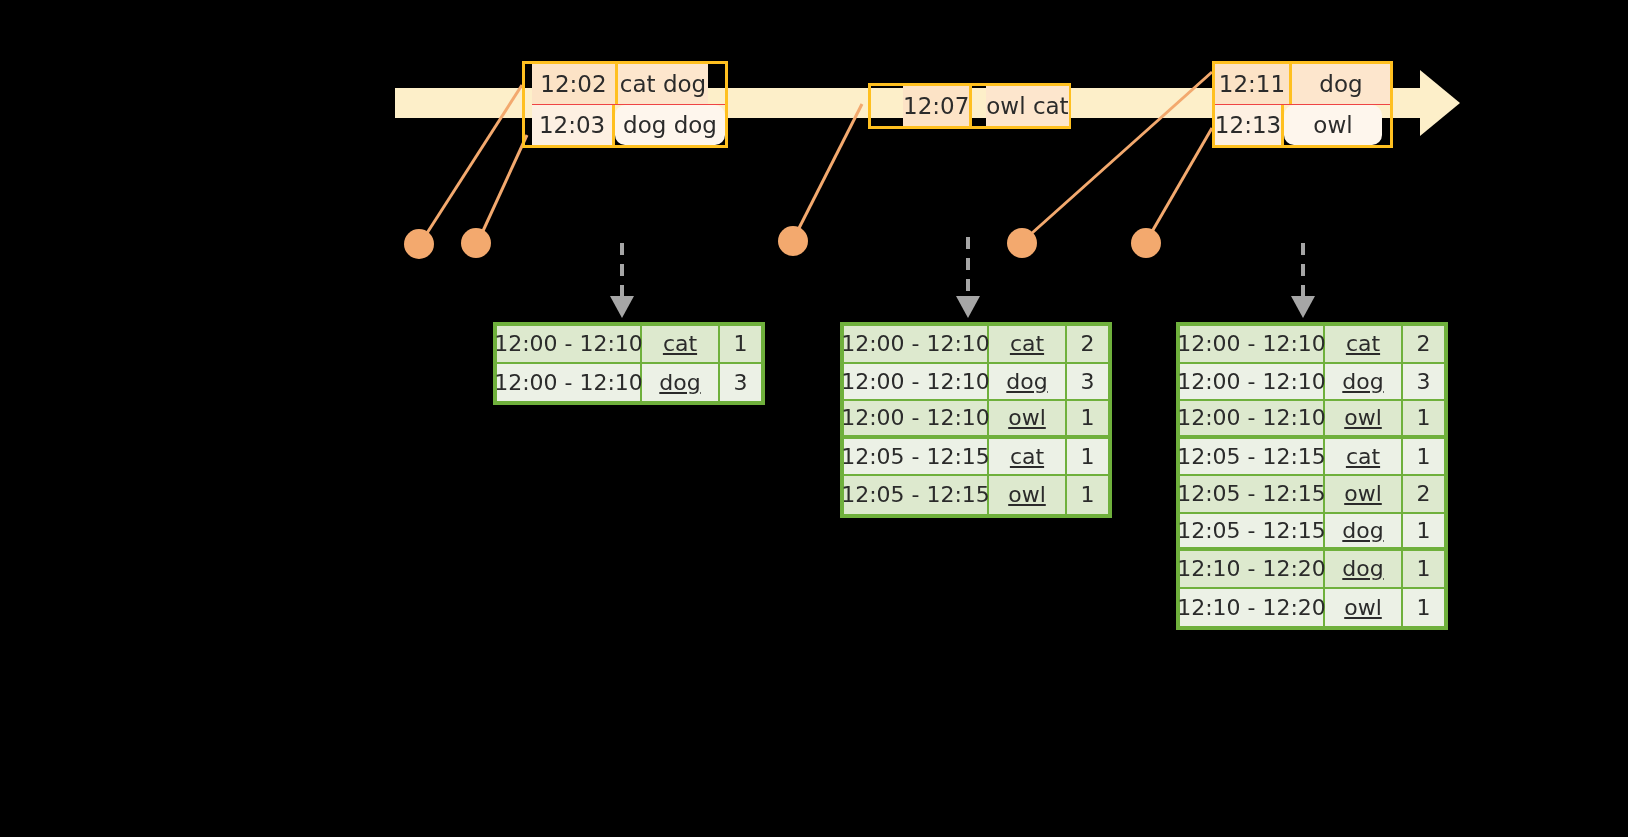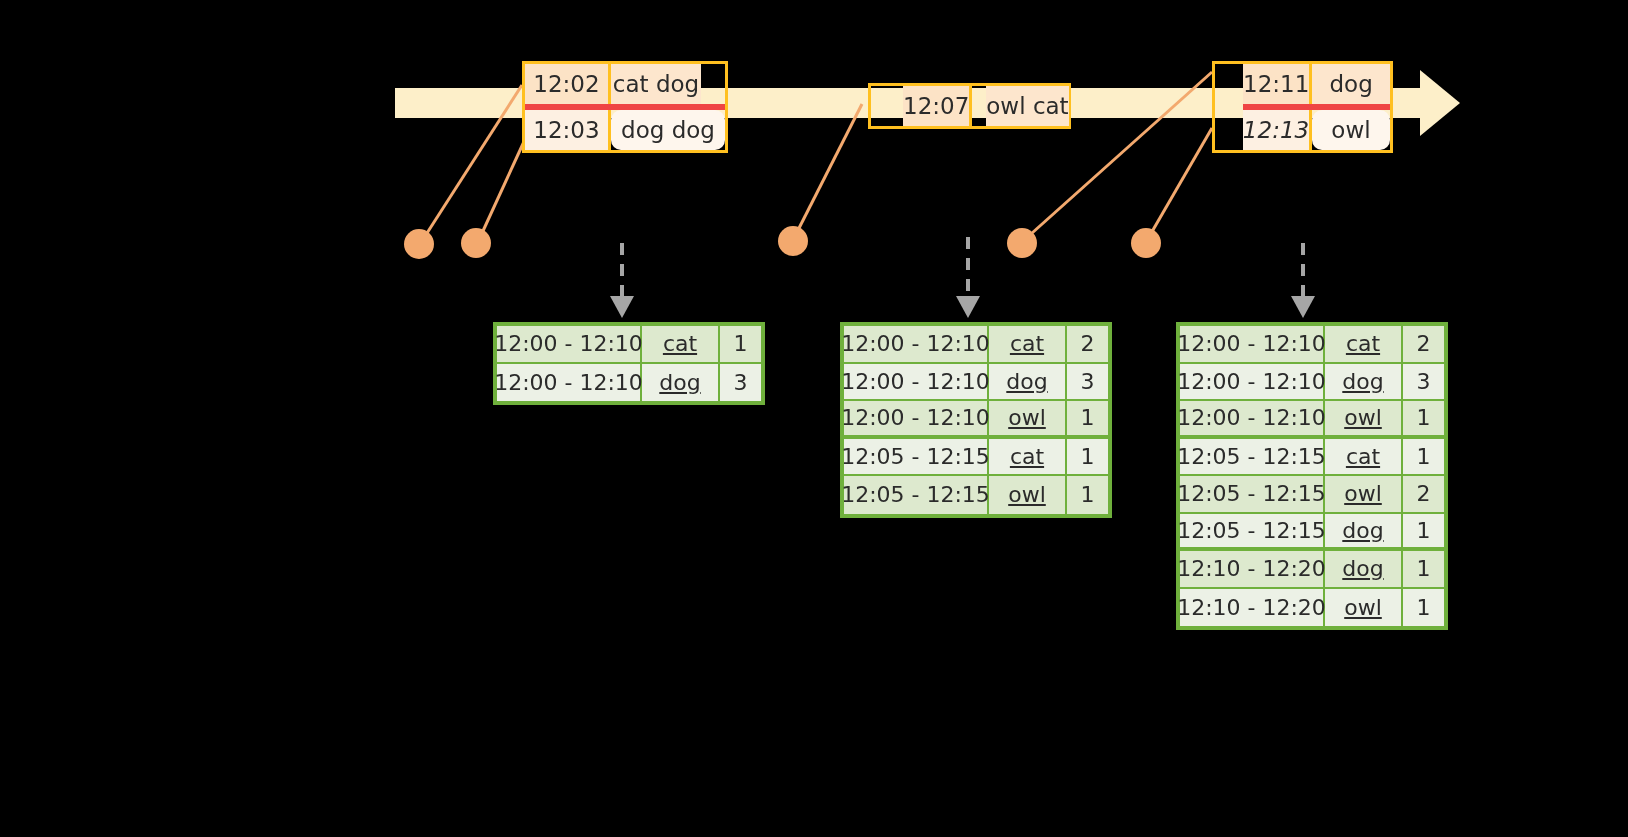--- a/index.html
+++ b/index.html
@@ -30,21 +30,21 @@
     box-sizing: border-box;
     display: flex;
     flex-direction: column;
   }
   .event-row {
     display: flex;
     flex-direction: row;
     box-sizing: border-box;
   }
   .event-row + .event-row {
-    border-top: 6px solid #ef4444;
+    border-top: 1px solid #ef4444;
   }
   .ev-time, .ev-words {
     box-sizing: border-box;
     display: flex;
     align-items: center;
     justify-content: center;
     color: #2b2b2b;
     font-size: 23px;
     white-space: nowrap;
   }
@@ -123,45 +123,45 @@
       <polygon points="610,296 634,296 622,318" stroke="none"></polygon>
 
       <line x1="968" y1="237" x2="968" y2="296" stroke-dasharray="12,9"></line>
       <polygon points="956,296 980,296 968,318" stroke="none"></polygon>
 
       <line x1="1303" y1="243" x2="1303" y2="296" stroke-dasharray="12,9"></line>
       <polygon points="1291,296 1315,296 1303,318" stroke="none"></polygon>
     </g>
   </svg>
 
-  <div class="event-group" style="left:522px; top:61px; width:206px;">
+  <div class="event-group" style="left:522px; top:61px; width:206px;padding-left:7px;">
     <div class="event-row shade-a">
       <div class="ev-time" style="width:86px;height:40px;">12:02</div>
       <div class="ev-words" style="width:90px;height:40px;">cat dog</div>
     </div>
     <div class="event-row shade-b">
       <div class="ev-time" style="width:86px;height:40px;">12:03</div>
       <div class="ev-words" style="width:114px;height:40px;">dog dog</div>
     </div>
   </div>
 
   <div class="event-group" style="left:868px; top:83px; width:203px;padding-left:32px;">
     <div class="event-row shade-a">
       <div class="ev-time" style="width:86px;height:40px;">12:07</div>
       <div class="ev-words" style="width:123px;height:40px;margin-left:14px;">owl cat</div>
     </div>
   </div>
 
-  <div class="event-group" style="left:1212px; top:61px; width:181px;padding-left:28px;">
+  <div class="event-group" style="left:1212px; top:61px; width:181px;">
     <div class="event-row shade-a">
       <div class="ev-time" style="width:77px;height:40px;">12:11</div>
       <div class="ev-words" style="width:98px;height:40px;">dog</div>
     </div>
     <div class="event-row shade-b">
-      <div class="ev-time" style="width:69px;height:40px;font-style:italic;">12:13</div>
+      <div class="ev-time" style="width:69px;height:40px;">12:13</div>
       <div class="ev-words" style="width:98px;height:40px;">owl</div>
     </div>
   </div>
 
   <div class="result-table" style="left:493px; top:322px;">
     <div class="rt-row odd">
       <div class="rt-cell c-window">12:00 - 12:10</div>
       <div class="rt-cell c-word">cat</div>
       <div class="rt-cell c-count">1</div>
     </div>

